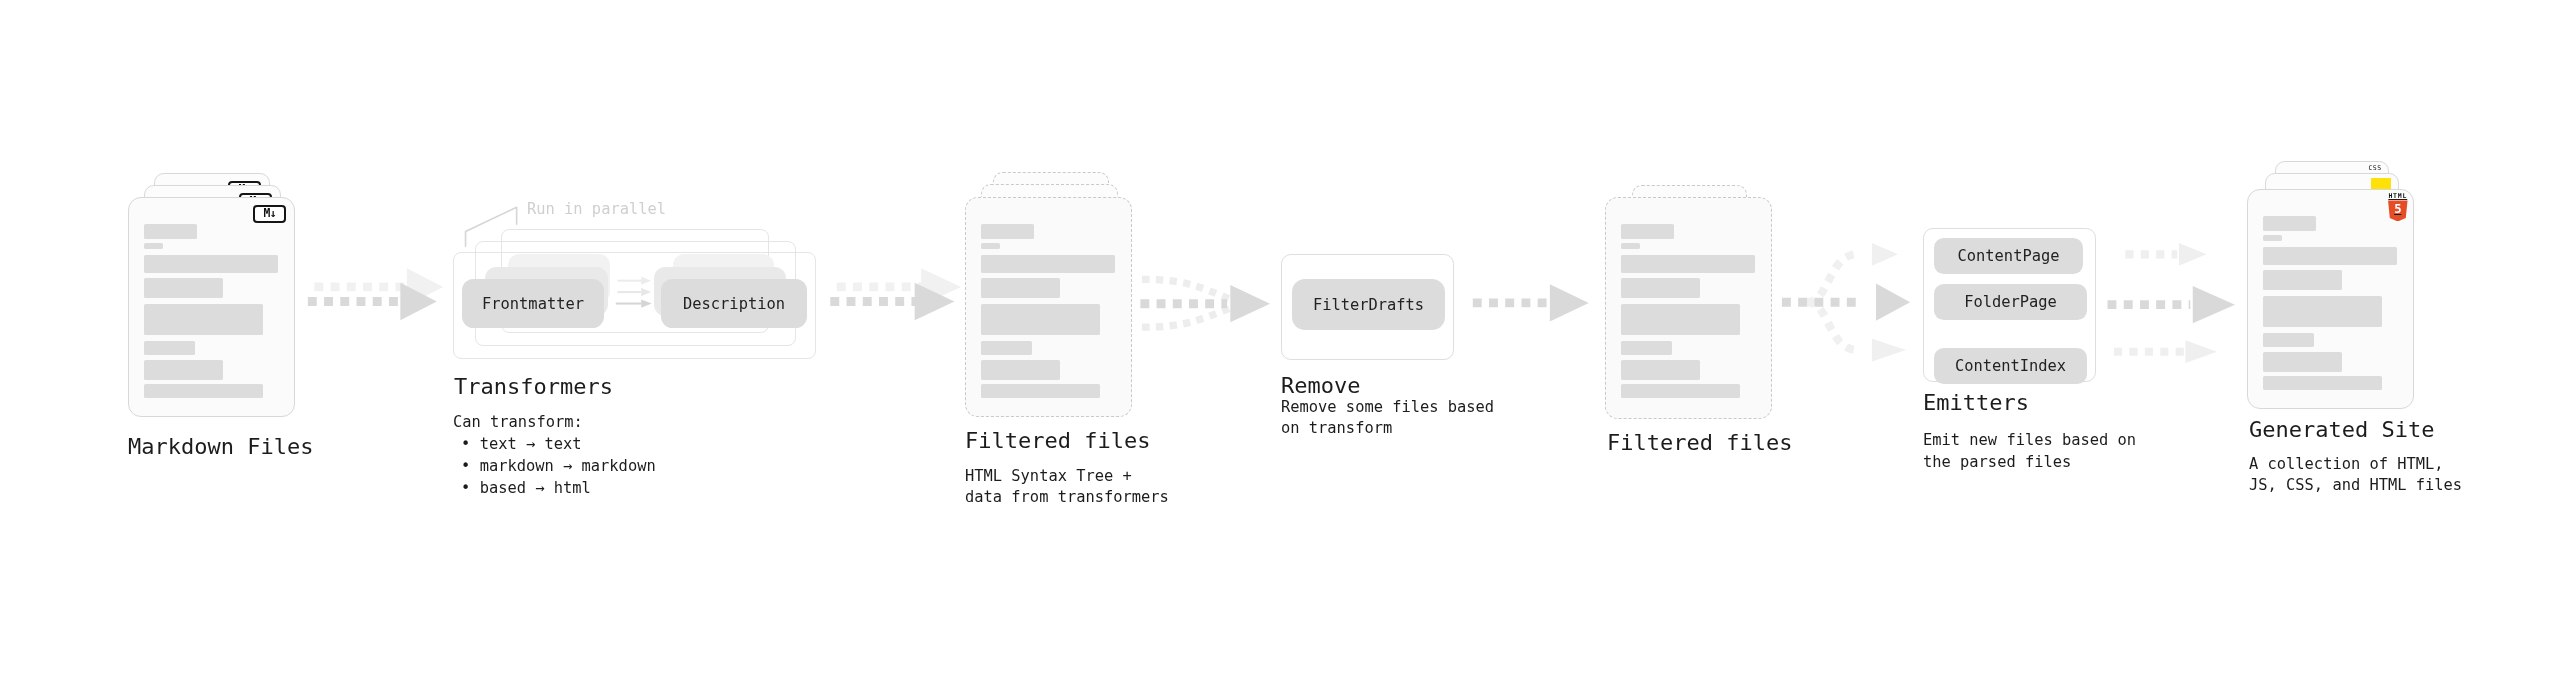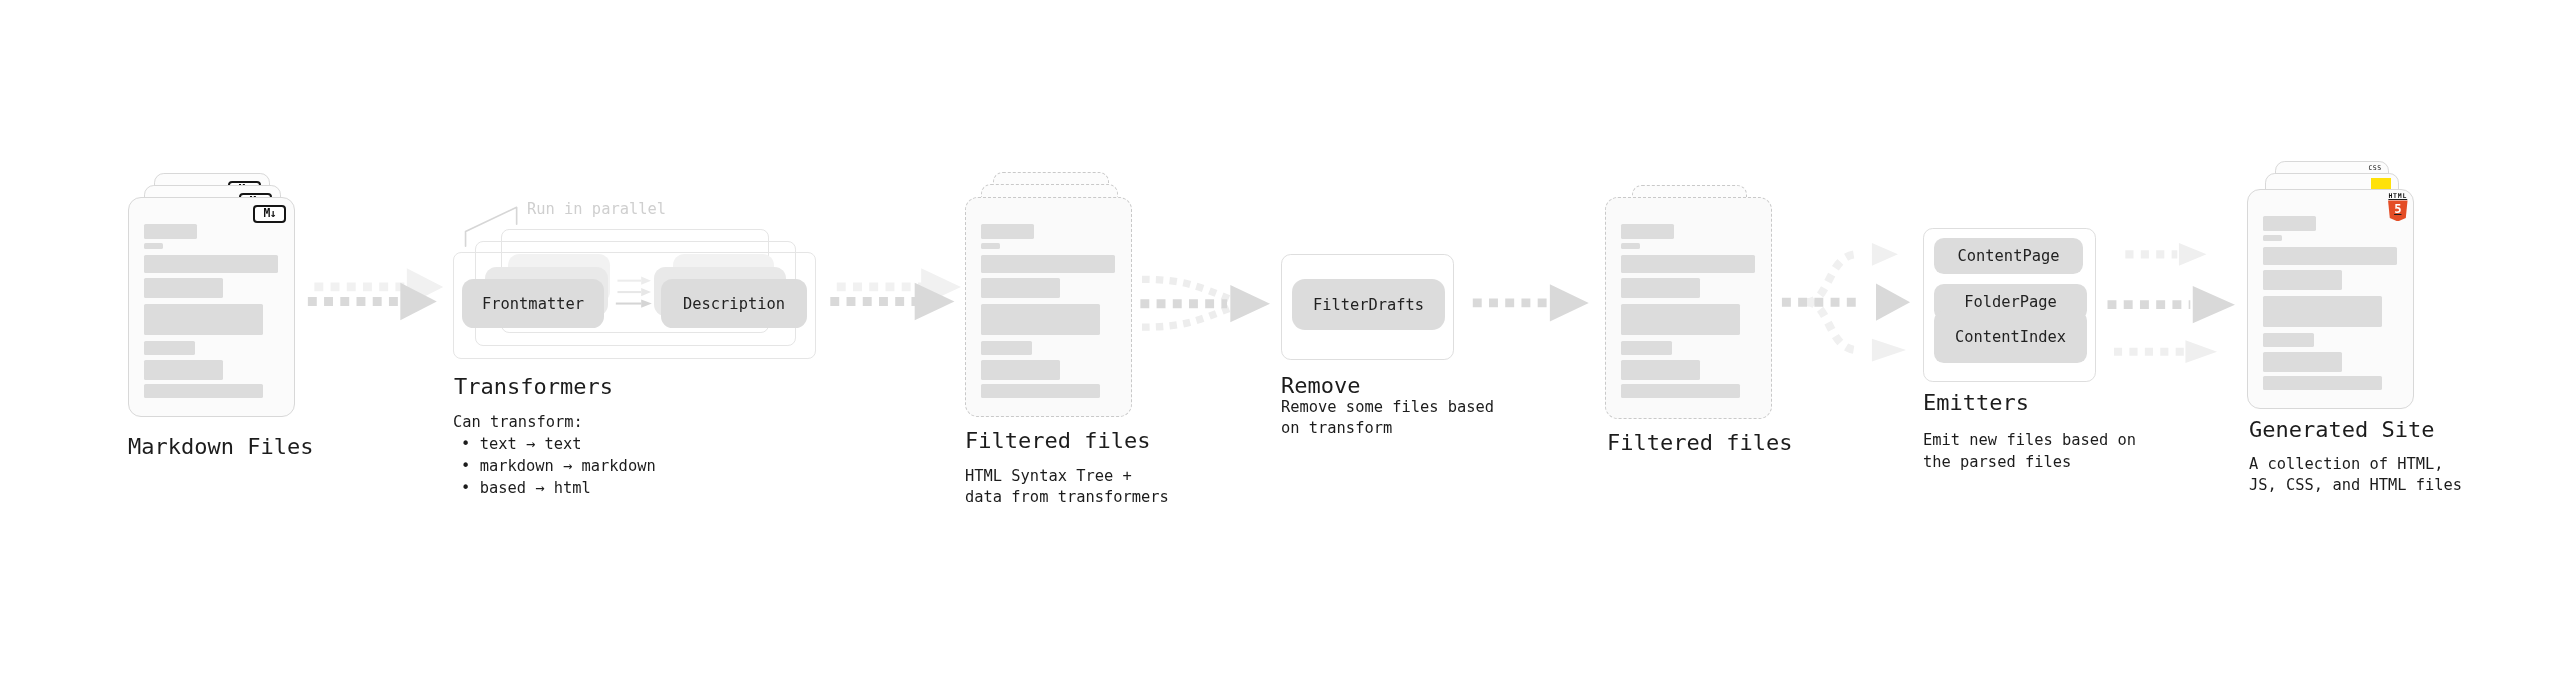--- a/index.html
+++ b/index.html
@@ -189,21 +189,21 @@
     <path d="M38,89 C66,89 64,148 100,148" fill="none" stroke="#f0f0f0" stroke-width="10" stroke-dasharray="10 9"></path>
     <polygon points="118,134 118,162 160,148" fill="#f0f0f0"></polygon>
     <line x1="7" y1="89" x2="100" y2="89" stroke="#d9d9d9" stroke-width="11" stroke-dasharray="11 9"></line>
     <polygon points="123,66 123,112 165,89" fill="#d9d9d9"></polygon>
   </svg>
 
   <div>
     <div class="panel" style="left:1923px;top:228px;width:173px;height:154px"></div>
     <div class="chip emit" style="left:1934px;top:238px;width:149px;height:36px">ContentPage</div>
     <div class="chip emit" style="left:1934px;top:284px;width:153px;height:36px">FolderPage</div>
-    <div class="chip emit" style="left:1934px;top:311px;width:153px;height:52px">ContentIndex</div>
+    <div class="chip emit" style="left:1934px;top:348px;width:153px;height:36px">ContentIndex</div>
     <div class="node-title" style="left:1923px;top:391px">Emitters</div>
     <div class="node-desc" style="left:1923px;top:429px">
       <div>Emit new files based on</div>
       <div>the parsed files</div>
     </div>
   </div>
 
   <svg class="abs" style="left:2101px;top:234px" width="138" height="134" viewBox="0 0 170 165">
     <line x1="30" y1="25" x2="94" y2="25" stroke="#efefef" stroke-width="10" stroke-dasharray="10 9"></line>
     <polygon points="96,11 96,39 130,25" fill="#efefef"></polygon>

